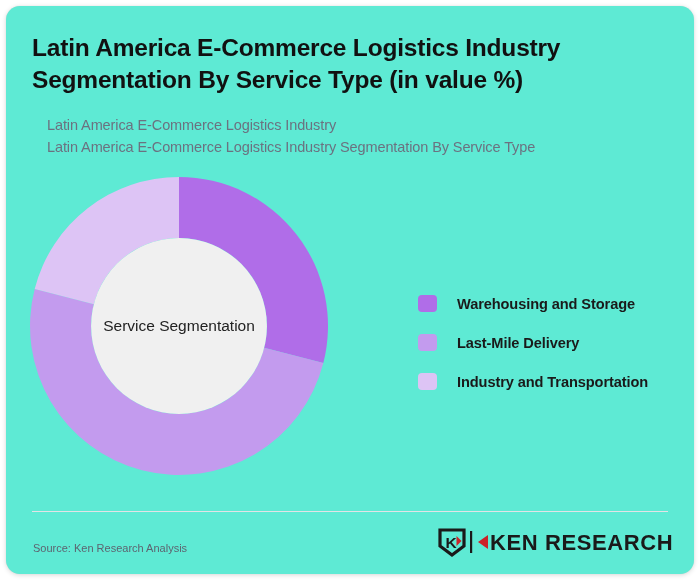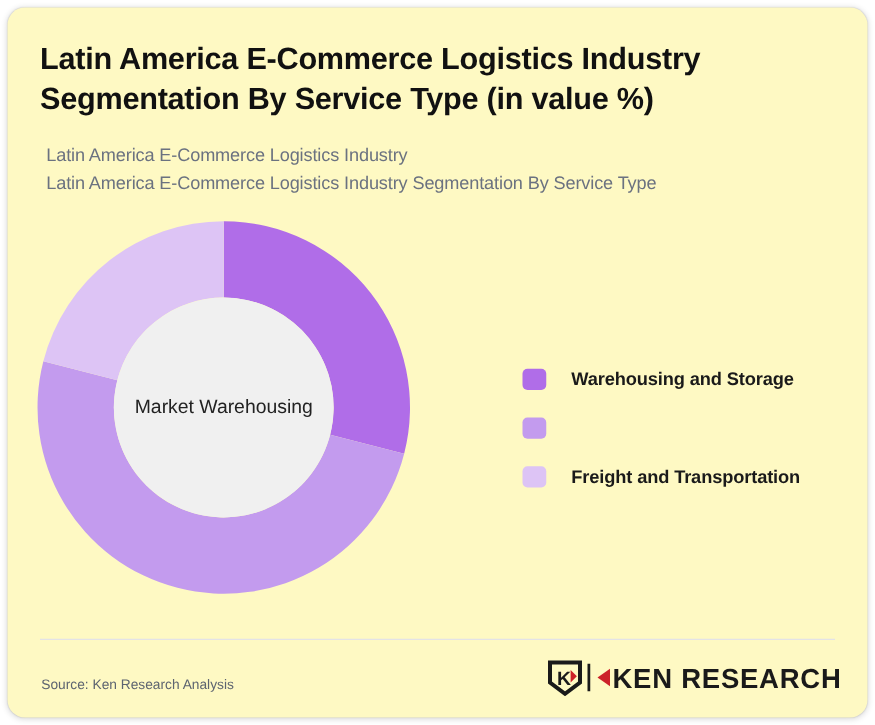--- a/index.html
+++ b/index.html
@@ -12,39 +12,39 @@
     height: 580px;
     font-family: "Liberation Sans", sans-serif;
     overflow: hidden;
   }
   .card {
     position: absolute;
     left: 6px;
     top: 6px;
     width: 688px;
     height: 568px;
-    background: #fef9c3;
+    background: #5eead4;
     border-radius: 14px;
     box-shadow: 0 1px 5px rgba(0,0,0,0.16), 0 0 1px rgba(0,0,0,0.10);
     overflow: hidden;
   }
   .title {
     position: absolute;
     left: 26px;
     top: 26px;
     width: 600px;
     font-size: 24.5px;
     font-weight: bold;
     line-height: 1.30;
     color: #111111;
     letter-spacing: -0.2px;
   }
   .subtitle-block {
     position: absolute;
-    left: 31px;
+    left: 41px;
     top: 108px;
     width: 620px;
   }
   .subtitle {
     font-size: 14.5px;
     color: #6b7280;
     line-height: 1.52;
     letter-spacing: -0.1px;
   }
   .chart-area {
@@ -139,34 +139,35 @@
 
   <div class="chart-area">
 
     <div class="donut-wrap">
       <svg id="donut-svg" width="304" height="304" viewBox="0 0 304 304">
           <path d="M 152 3 A 149 149 0 0 1 296.318891008166 189.05479318756338 L 237.14814569481797 173.8623279806624 A 87.91 87.91 0 0 0 152 64.09 Z" fill="#b06de8"></path>
           <path d="M 296.318891008166 189.05479318756338 A 149 149 0 0 1 7.6811089918339235 114.94520681243674 L 66.85185430518203 130.13767201933769 A 87.91 87.91 0 0 0 237.14814569481797 173.8623279806624 Z" fill="#c39bee"></path>
           <path d="M 7.6811089918339235 114.94520681243674 A 149 149 0 0 1 151.99999999999997 3 L 151.99999999999997 64.09 A 87.91 87.91 0 0 0 66.85185430518203 130.13767201933769 Z" fill="#ddc4f5"></path>
           <circle cx="152" cy="152" r="87.91" fill="#f0f0f0"></circle>
         </svg>
-      <div class="center-label">Market Warehousing</div>
+      <div class="center-label">Service Segmentation</div>
     </div>
 
     <div class="legend">
       <div class="legend-item">
         <span class="legend-swatch" style="background: rgb(176, 109, 232);"></span>
         <span class="legend-label">Warehousing and Storage</span>
       </div>
       <div class="legend-item">
         <span class="legend-swatch" style="background: rgb(195, 155, 238);"></span>
+        <span class="legend-label">Last-Mile Delivery</span>
       </div>
       <div class="legend-item">
         <span class="legend-swatch" style="background: rgb(221, 196, 245);"></span>
-        <span class="legend-label">Freight and Transportation</span>
+        <span class="legend-label">Industry and Transportation</span>
       </div>
     </div>
 
   </div>
 
   <div class="divider"></div>
 
   <div class="source">Source: Ken Research Analysis</div>
 
   <div class="logo">

